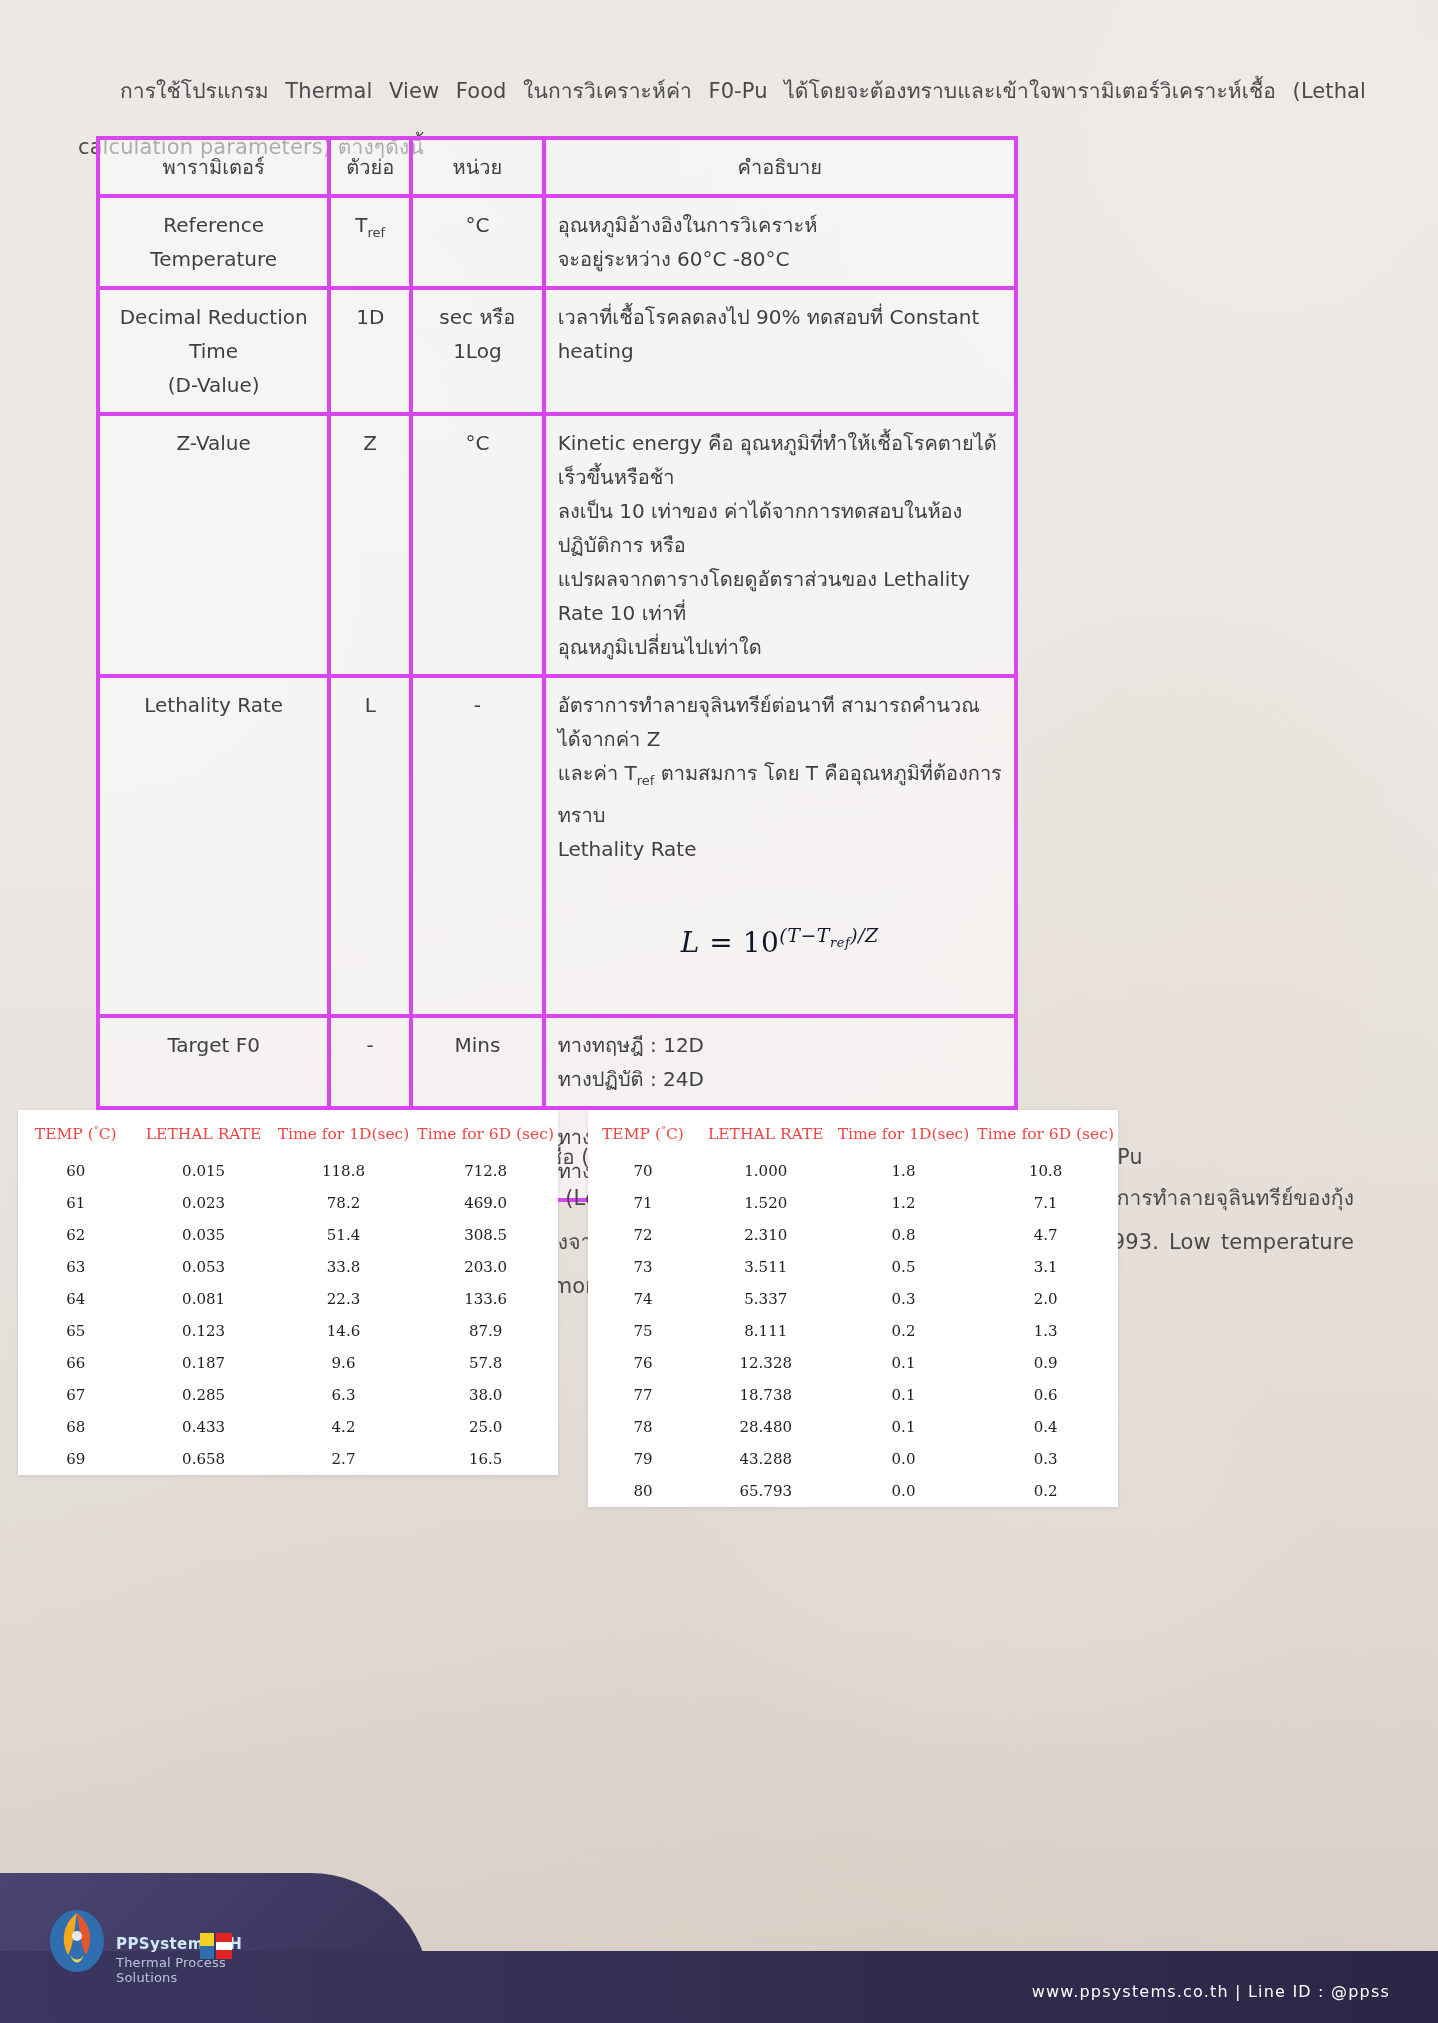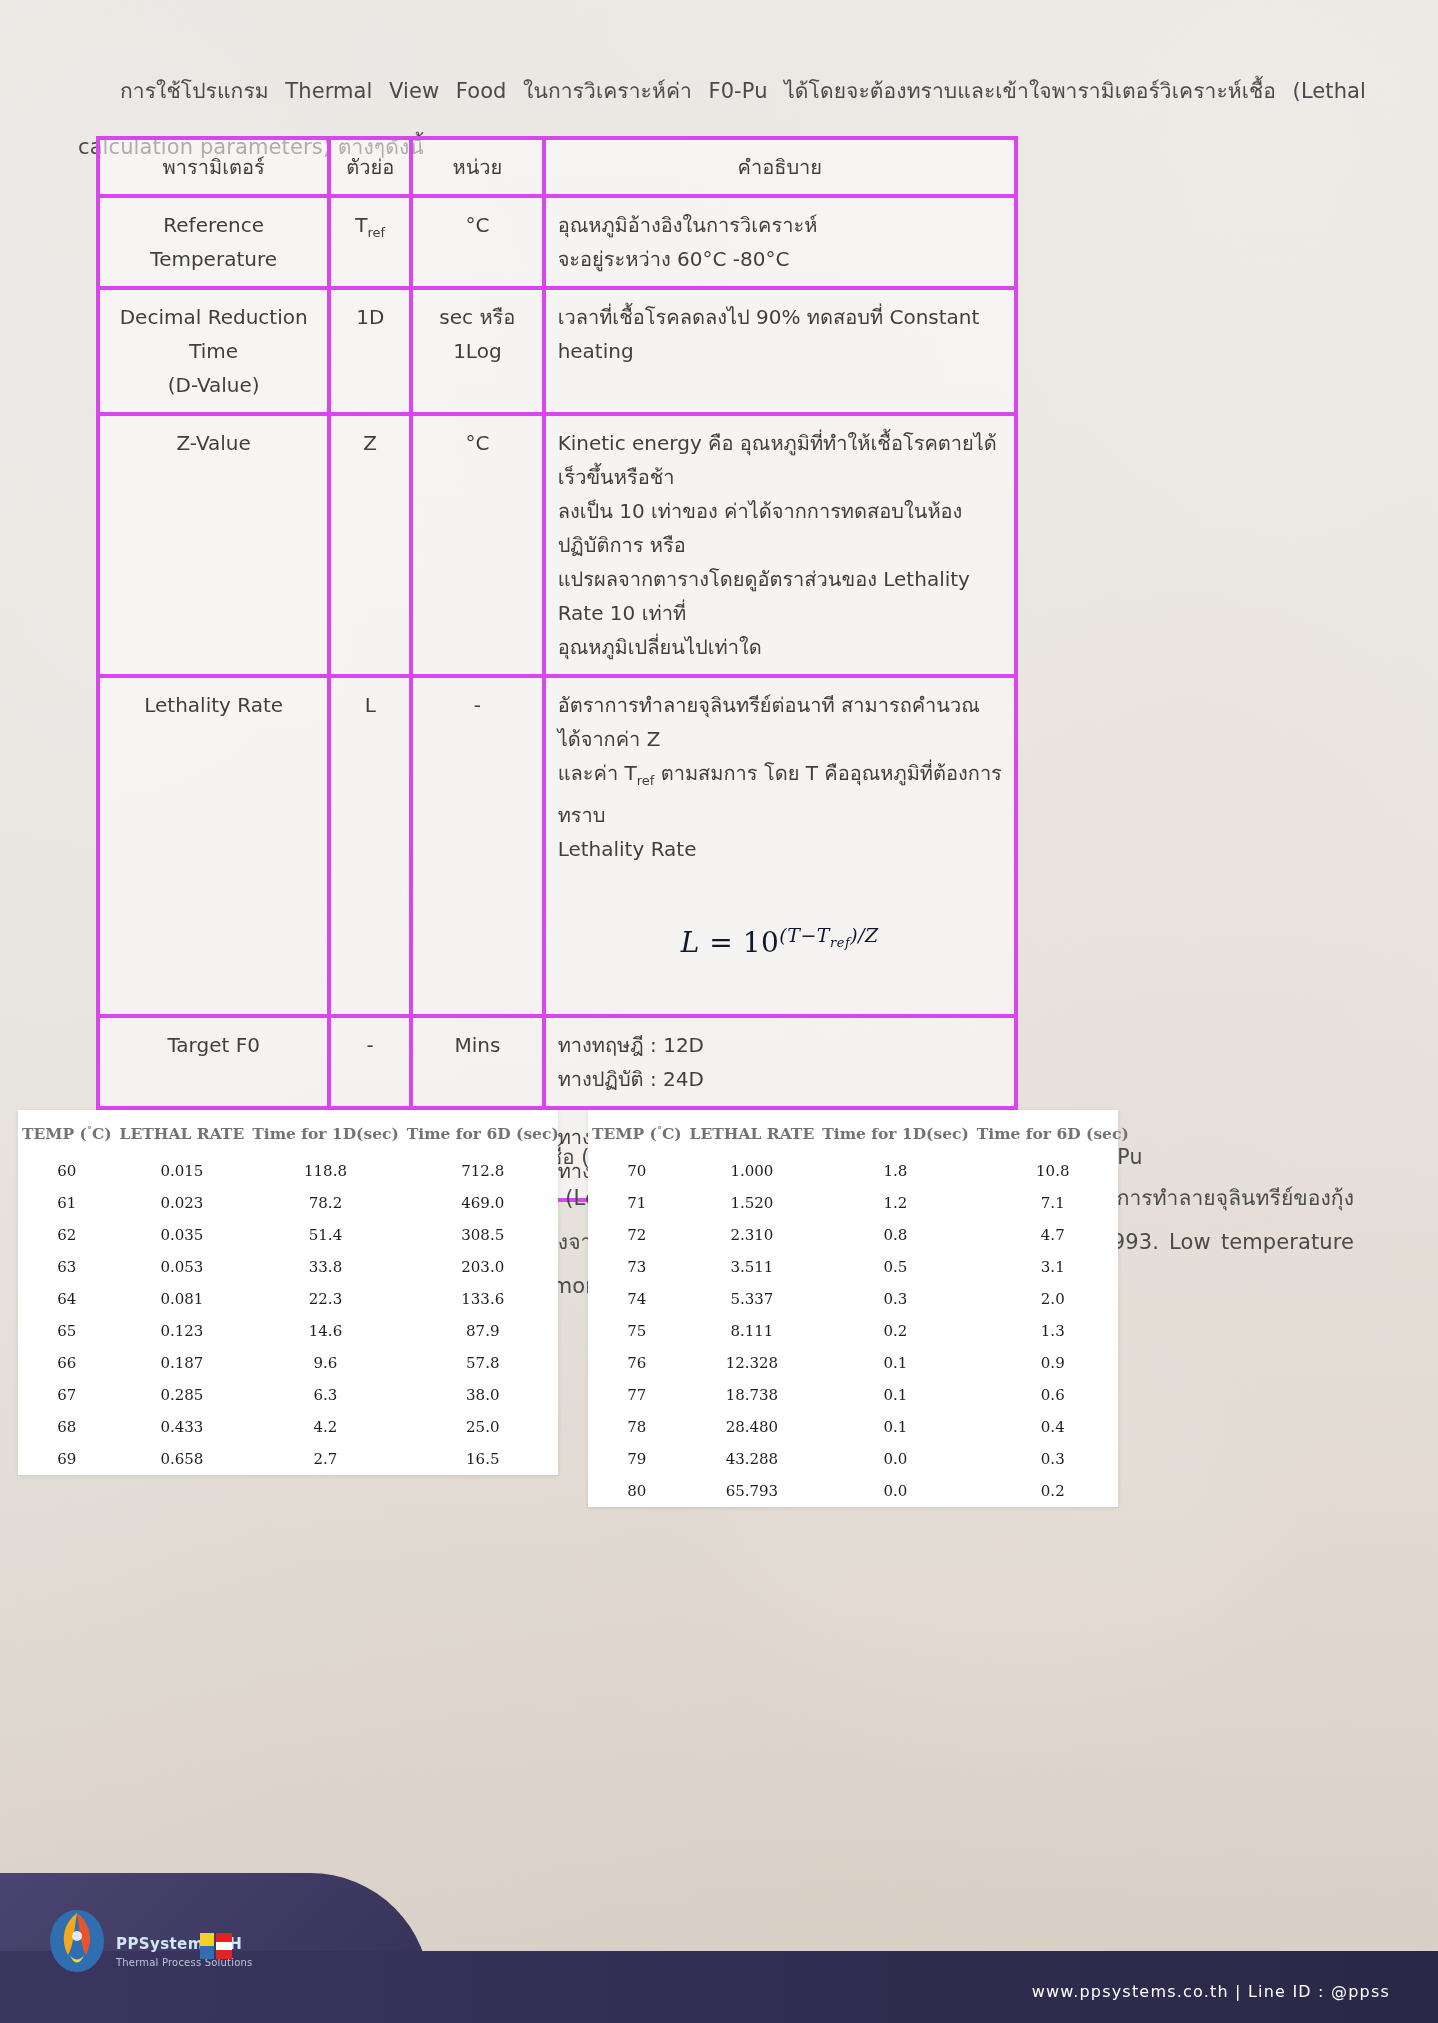--- a/index.html
+++ b/index.html
@@ -104,22 +104,22 @@
     position:absolute;
     background:#ffffff;
     box-shadow: 0 1px 4px rgba(0,0,0,0.10);
   }
   .dtable-left  { left:18px;  top:1110px; width:540px; }
   .dtable-right { left:588px; top:1110px; width:530px; }
   .dtable table { width:100%; border-collapse:collapse; }
   .dtable th {
     font-family:"DejaVu Serif","Liberation Serif",serif;
     font-size:15.5px;
-    font-weight:bold;
-    color:#737373;
+    font-weight:normal;
+    color:#ef4444;
     padding:14px 4px 12px 4px;
     white-space:nowrap;
   }
   .dtable td {
     font-family:"DejaVu Serif","Liberation Serif",serif;
     font-size:15px;
     color:#1e1e1e;
     padding:7px 4px;
     text-align:center;
   }
@@ -145,21 +145,21 @@
     color:#ffffff; font-size:16px; letter-spacing:1.2px;
     font-family:"DejaVu Sans","Liberation Sans",sans-serif;
   }
   .logo { position:absolute; left:44px; bottom:42px; width:230px; height:78px; }
   .logo-mark { position:absolute; left:0; top:0; width:66px; height:72px; }
   .logo-text {
     position:absolute; left:72px; top:34px;
     font-size:15px; font-weight:bold; color:#cfe8f6; letter-spacing:0.4px;
     line-height:15px;
   }
-  .logo-sub { font-size:10px; font-weight:normal; color:#b9c6d8; letter-spacing:0.2px; display:block; margin-top:3px;}
+  .logo-sub { font-size:13px; font-weight:normal; color:#b9c6d8; letter-spacing:0.2px; display:block; margin-top:3px;}
   .flagbox { position:absolute; left:156px; top:28px; width:34px; height:30px; }
 </style>
 </head>
 <body>
 
 <div class="bg-photo">
   <div class="bg-blob blob1"></div>
   <div class="bg-blob blob2"></div>
   <div class="bg-blob blob3"></div>
   <div class="bg-blob blob4"></div>

